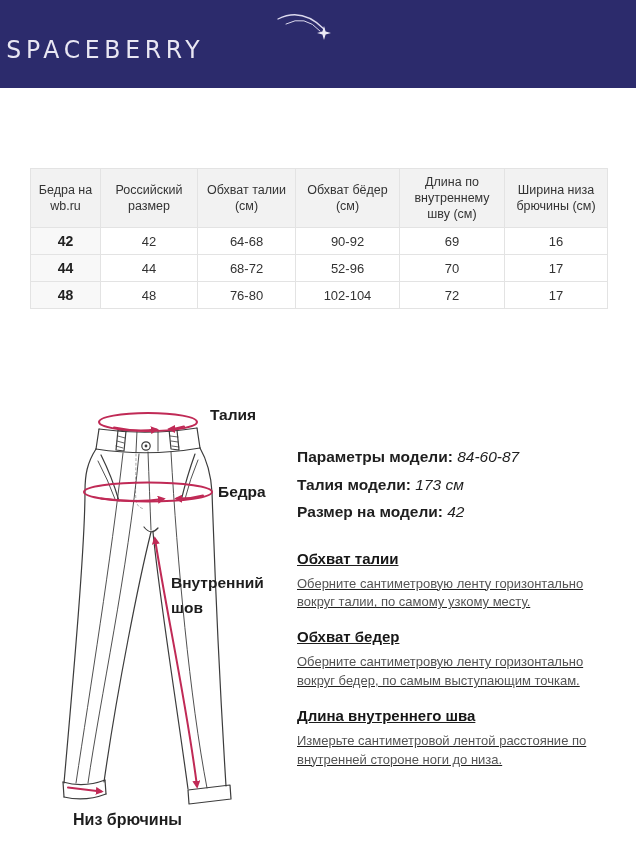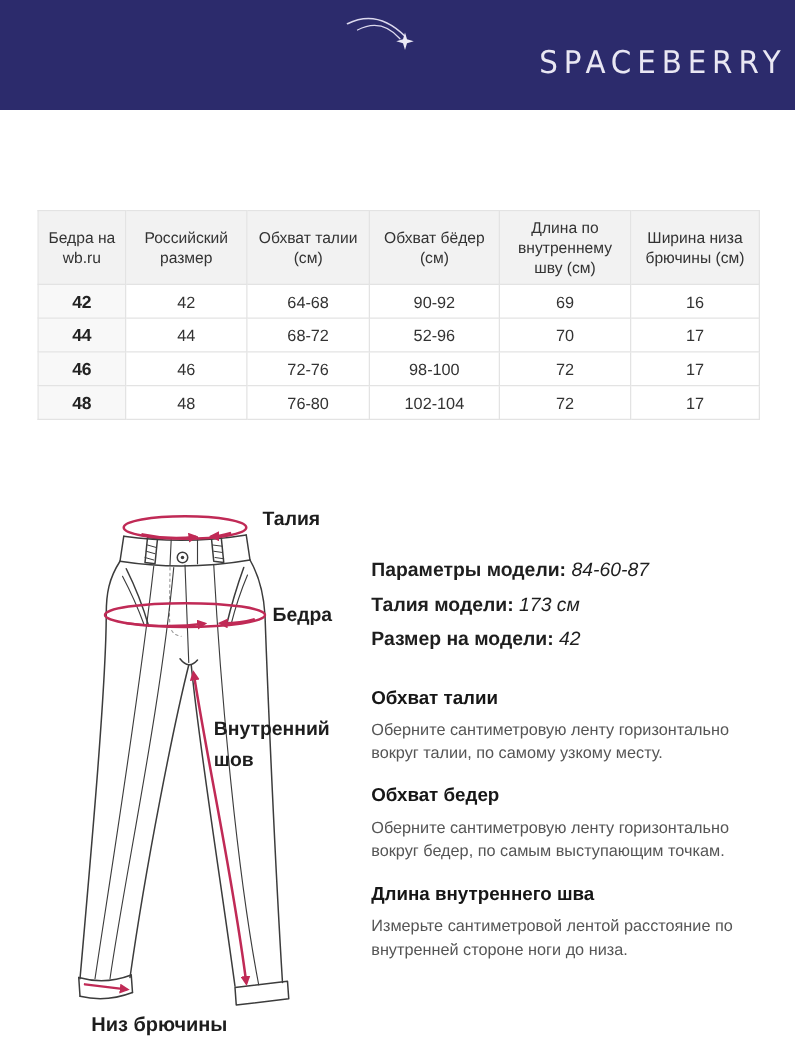--- a/index.html
+++ b/index.html
@@ -15,21 +15,21 @@
   }
 
   
   .brand-header {
     position: absolute; top: 0; left: 0;
     width: 636px; height: 88px;
     background: #2c2b6c;
   }
   .logo-wrap {
     position: absolute; top: 0; left: 0; right: 0; height: 88px;
-    display: flex; align-items: center; justify-content: flex-end;
+    display: flex; align-items: center; justify-content: flex-start;
   }
   .logo-text {
     color: #e9e7f3;
     font-size: 25px;
     letter-spacing: 5px;
     font-weight: 400;
     transform: scaleX(0.94);
     padding-top: 10px;
     font-family: "DejaVu Sans", sans-serif;
   }
@@ -96,21 +96,21 @@
     left: 297px; top: 443px;
     width: 322px;
   }
   .model-info-line {
     font-size: 15.5px;
     line-height: 27.5px;
     color: #1e1e1e;
   }
   .model-info-line .lbl { font-weight: 700; }
   .model-info-line .val { font-weight: 400; font-style: italic; }
-  .measure-sections { margin-top: 24px; }
+  .measure-sections { margin-top: 24px; text-decoration: underline; }
   .measure-section { margin-bottom: 10px; }
   .measure-section h3 {
     font-size: 15px;
     font-weight: 700;
     color: #161616;
     margin: 0 0 8px 0;
   }
   .measure-section p {
     font-size: 13px;
     line-height: 1.45;
@@ -166,28 +166,20 @@
       </tr>
         <tr>
         <td>44</td>
         <td>44</td>
         <td>68-72</td>
         <td>52-96</td>
         <td>70</td>
         <td>17</td>
       </tr>
         <tr>
-        <td>46</td>
-        <td>46</td>
-        <td>72-76</td>
-        <td>98-100</td>
-        <td>72</td>
-        <td>17</td>
-      </tr>
-        <tr>
         <td>48</td>
         <td>48</td>
         <td>76-80</td>
         <td>102-104</td>
         <td>72</td>
         <td>17</td>
       </tr>
       </tbody>
   </table>
 

